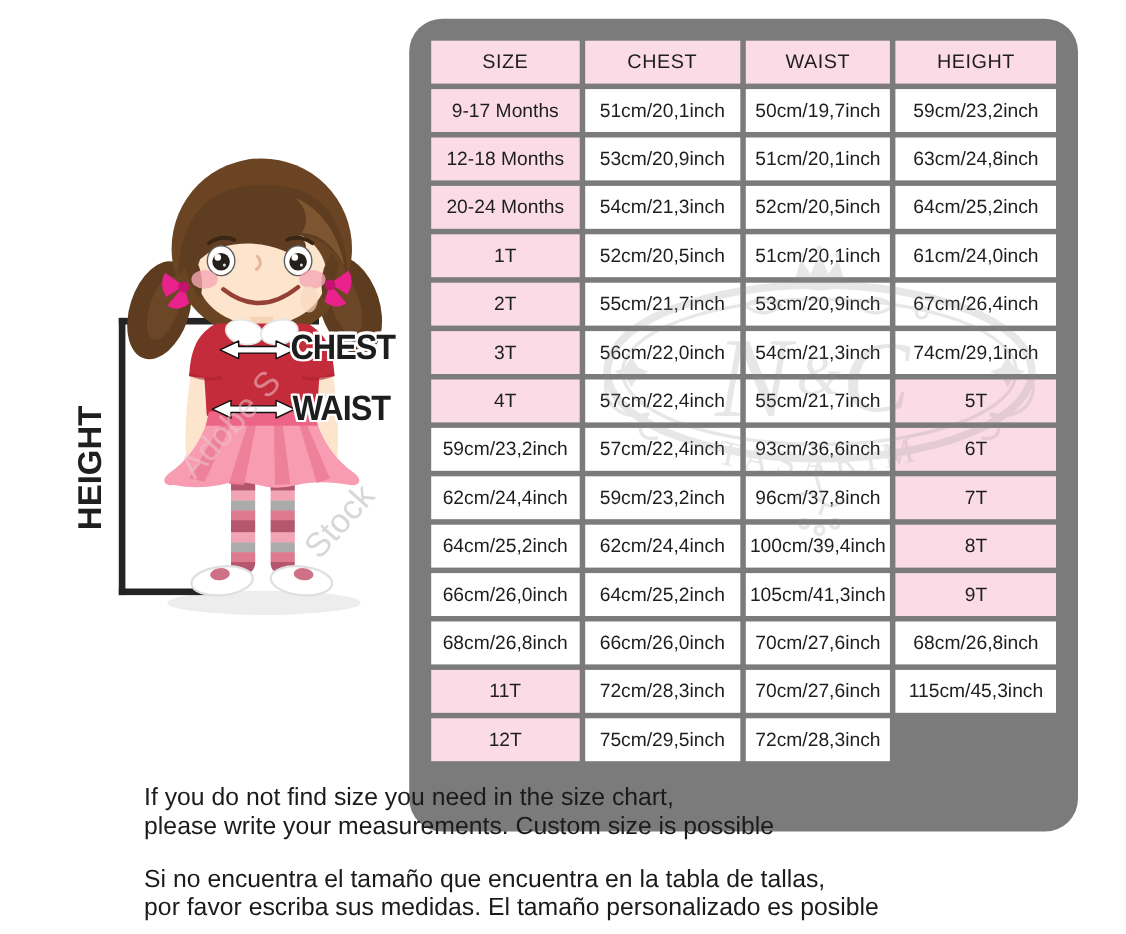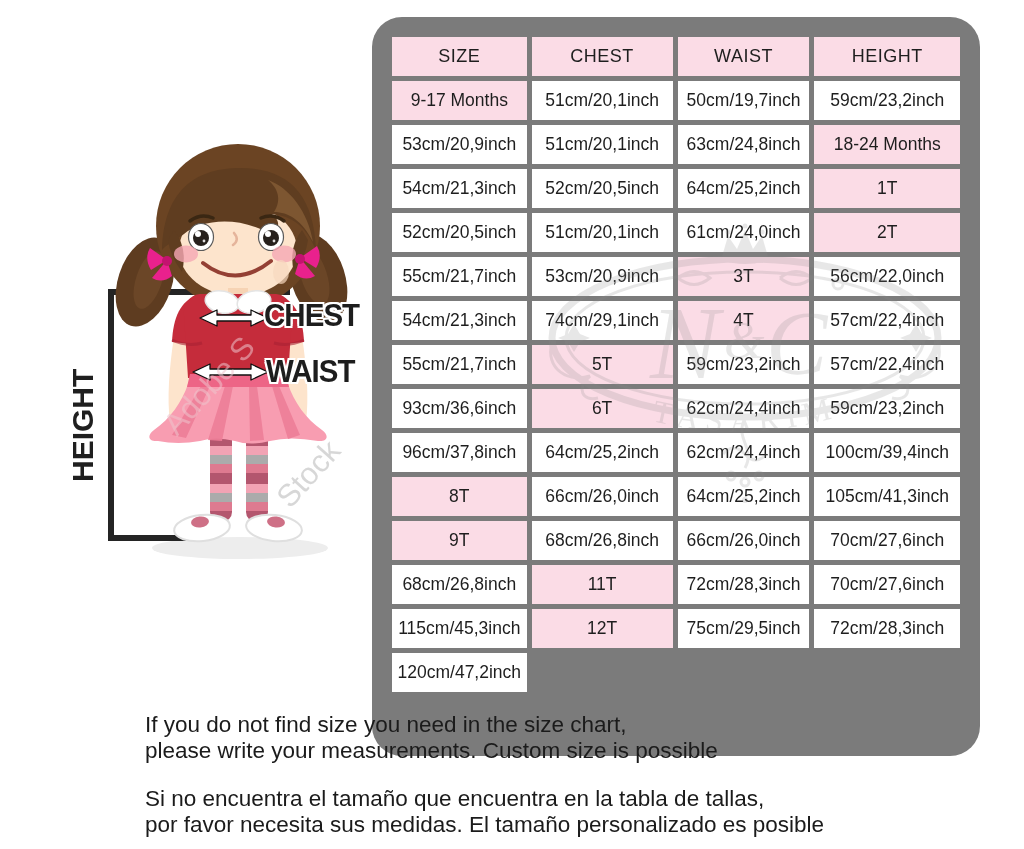--- a/index.html
+++ b/index.html
@@ -42,21 +42,21 @@
     transform:rotate(-90deg); transform-origin:top left; line-height:38px;
   }
 
   
   .wm-logo { position:absolute; left:538px; top:216px; width:414px; height:294px; opacity:.2; pointer-events:none; }
   .wm-frag { position:absolute; pointer-events:none; font-size:31px; font-weight:400; white-space:nowrap; }
   .wm-adobe { left:150px; top:368px; color:#eec5cd; opacity:.55; transform:rotate(-48deg); }
   .wm-stock { left:270px; top:456px; color:#c3c3c3; opacity:.65; transform:rotate(-48deg); }
 
   
-  .note { position:absolute; left:145px; color:#1b1b1b; font-size:22.5px; line-height:26px; }
+  .note { position:absolute; left:131px; color:#1b1b1b; font-size:22.5px; line-height:26px; }
   .note-en { top:712px; }
   .note-es { top:786px; }
 </style>
 </head>
 <body>
 
 <div class="page">
 
   <svg class="girl-svg" viewBox="0 0 340 440" xmlns="http://www.w3.org/2000/svg">
     <defs>
@@ -197,57 +197,60 @@
     <div class="cell pink hdr">SIZE</div>
     <div class="cell pink hdr">CHEST</div>
     <div class="cell pink hdr">WAIST</div>
     <div class="cell pink hdr">HEIGHT</div>
 
     <div class="cell pink">9-17 Months</div>
     <div class="cell">51cm/20,1inch</div>
     <div class="cell">50cm/19,7inch</div>
     <div class="cell">59cm/23,2inch</div>
 
+    <div class="cell pink">12-18 Months</div>
     <div class="cell">53cm/20,9inch</div>
     <div class="cell">51cm/20,1inch</div>
     <div class="cell">63cm/24,8inch</div>
 
-    <div class="cell pink">18-24 Months</div>
+    <div class="cell pink">20-24 Months</div>
     <div class="cell">54cm/21,3inch</div>
     <div class="cell">52cm/20,5inch</div>
     <div class="cell">64cm/25,2inch</div>
 
     <div class="cell pink">1T</div>
     <div class="cell">52cm/20,5inch</div>
     <div class="cell">51cm/20,1inch</div>
     <div class="cell">61cm/24,0inch</div>
 
     <div class="cell pink">2T</div>
     <div class="cell">55cm/21,7inch</div>
     <div class="cell">53cm/20,9inch</div>
+    <div class="cell">67cm/26,4inch</div>
 
     <div class="cell pink">3T</div>
     <div class="cell">56cm/22,0inch</div>
     <div class="cell">54cm/21,3inch</div>
     <div class="cell">74cm/29,1inch</div>
 
     <div class="cell pink">4T</div>
     <div class="cell">57cm/22,4inch</div>
     <div class="cell">55cm/21,7inch</div>
 
     <div class="cell pink">5T</div>
     <div class="cell">59cm/23,2inch</div>
     <div class="cell">57cm/22,4inch</div>
     <div class="cell">93cm/36,6inch</div>
 
     <div class="cell pink">6T</div>
     <div class="cell">62cm/24,4inch</div>
     <div class="cell">59cm/23,2inch</div>
     <div class="cell">96cm/37,8inch</div>
 
+    <div class="cell pink">7T</div>
     <div class="cell">64cm/25,2inch</div>
     <div class="cell">62cm/24,4inch</div>
     <div class="cell">100cm/39,4inch</div>
 
     <div class="cell pink">8T</div>
     <div class="cell">66cm/26,0inch</div>
     <div class="cell">64cm/25,2inch</div>
     <div class="cell">105cm/41,3inch</div>
 
     <div class="cell pink">9T</div>
@@ -258,21 +261,20 @@
     <div class="cell">68cm/26,8inch</div>
 
     <div class="cell pink">11T</div>
     <div class="cell">72cm/28,3inch</div>
     <div class="cell">70cm/27,6inch</div>
     <div class="cell">115cm/45,3inch</div>
 
     <div class="cell pink">12T</div>
     <div class="cell">75cm/29,5inch</div>
     <div class="cell">72cm/28,3inch</div>
-    <div class="cell">120cm/47,2inch</div>
   </div>
 
   <svg class="wm-logo" viewBox="0 0 414 294" xmlns="http://www.w3.org/2000/svg">
     <g stroke="#8a8a8a" fill="none" stroke-width="3">
       <ellipse cx="207" cy="122" rx="193" ry="79" stroke-width="7"></ellipse>
       <ellipse cx="207" cy="122" rx="179" ry="66"></ellipse>
 
       <path d="M 183,44 L 190,20 L 199,33 L 207,14 L 215,33 L 224,20 L 231,44 Q 207,52 183,44 Z" fill="#8a8a8a" stroke="none"></path>
       <circle cx="190" cy="16" r="2.5" fill="#8a8a8a" stroke="none"></circle>
       <circle cx="207" cy="10" r="2.5" fill="#8a8a8a" stroke="none"></circle>
@@ -304,16 +306,16 @@
       <textPath href="#wm-arc" startOffset="50%" text-anchor="middle">TASARIM</textPath>
     </text>
   </svg>
 
   <div class="note note-en">
     <div>If you do not find size you need in the size chart,</div>
     <div>please write your measurements. Custom size is possible</div>
   </div>
   <div class="note note-es">
     <div>Si no encuentra el tamaño que encuentra en la tabla de tallas,</div>
-    <div>por favor necesita sus medidas. El tamaño personalizado es posible</div>
+    <div>por favor escriba sus medidas. El tamaño personalizado es posible</div>
   </div>
 
 </div>
 
 </body></html>

